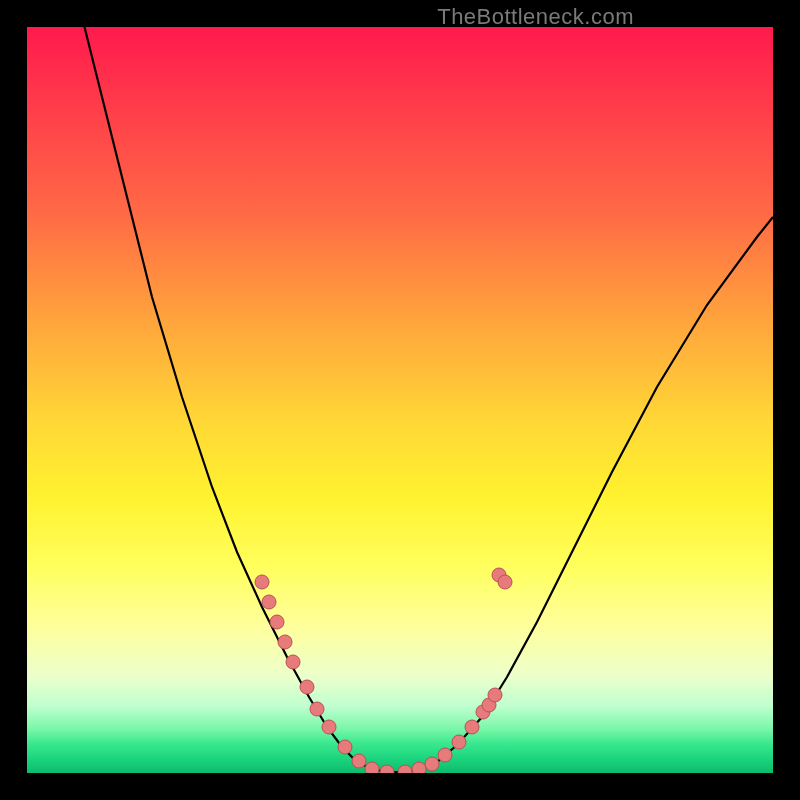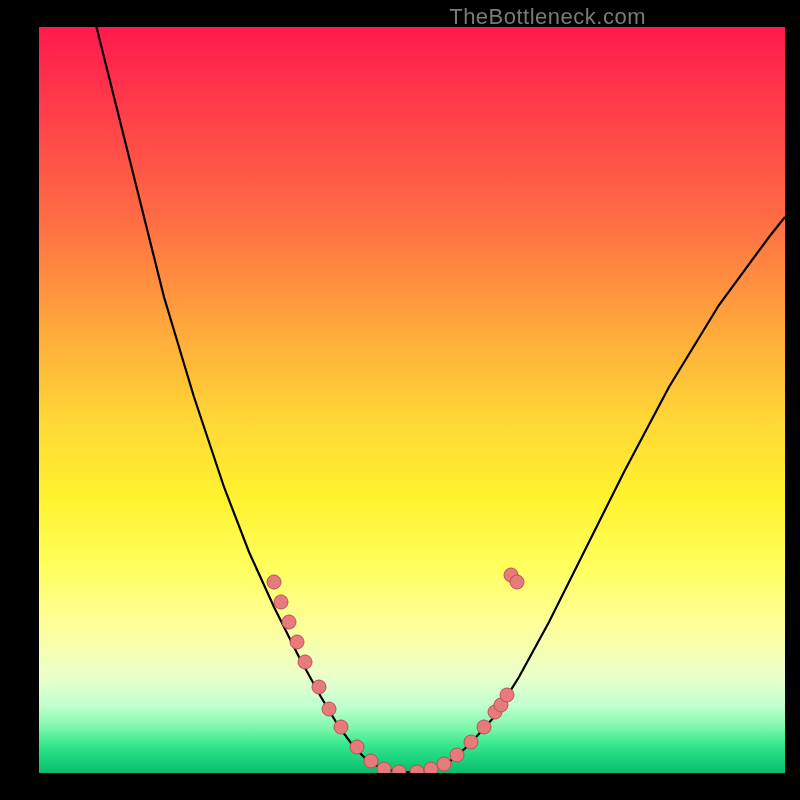--- a/index.html
+++ b/index.html
@@ -7,21 +7,21 @@
     padding: 0;
     width: 800px;
     height: 800px;
     overflow: hidden;
     background: #000;
     font-family: Arial, Helvetica, sans-serif;
   }
   .frame {
     position: absolute;
     top: 0;
-    left: 12px;
+    left: 0;
     width: 644px;
     height: 800px;
     background: #000;
   }
   .plot-area {
     position: absolute;
     top: 27px;
     left: 27px;
     width: 746px;
     height: 746px;

